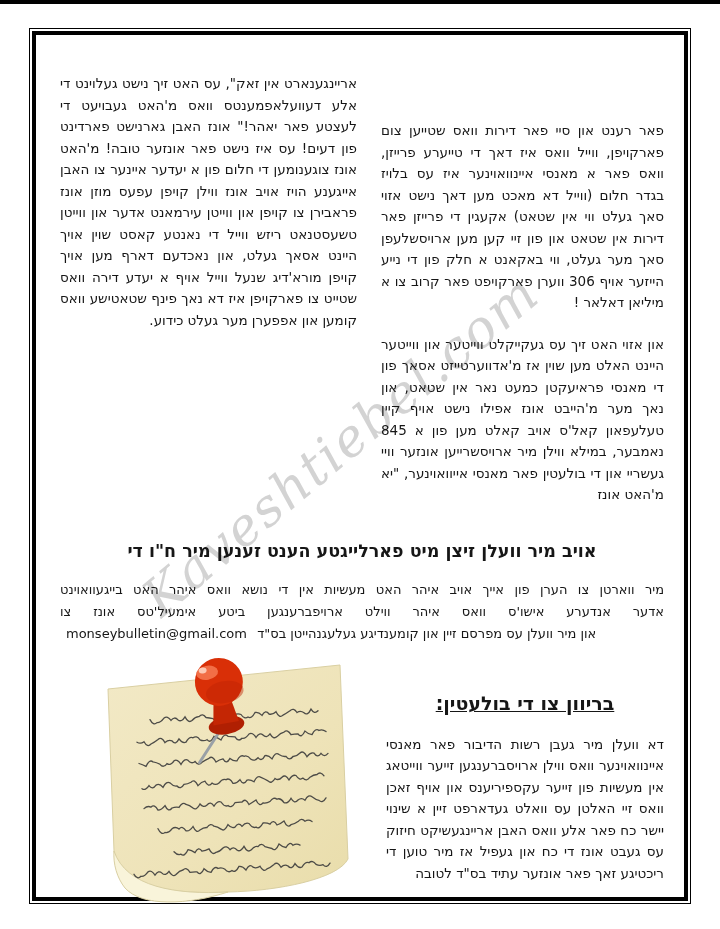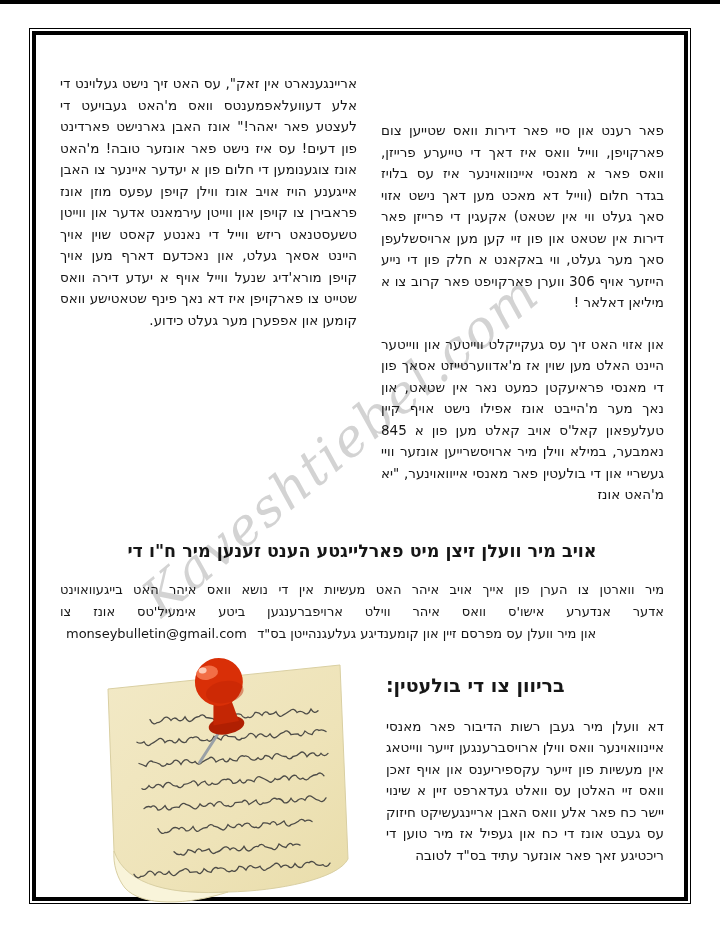--- a/index.html
+++ b/index.html
@@ -18,22 +18,22 @@
   .col-left{flex:1;}
   .col p{margin:0 0 20px 0;}
   .callout-head{direction:rtl;text-align:center;font-weight:bold;font-size:17.5px;line-height:27px;
                 margin:12px 0 14px 0;}
   .callout-body{direction:rtl;font-size:13px;line-height:22px;}
   .cl-just{text-align:justify;text-align-last:justify;}
   .cl-last{text-align:left;}
   .email{direction:ltr;unicode-bidi:embed;padding:0 6px;}
   .bottom{display:flex;direction:rtl;gap:16px;margin-top:16px;height:272px;}
   .letters{width:278px;}
-  .letters-heading{direction:rtl;text-align:left;font-weight:bold;font-size:19px;line-height:24px;
-                   margin:12px 0 14px 0;}
+  .letters-heading{direction:rtl;text-align:center;font-weight:bold;font-size:19px;line-height:24px;
+                   text-decoration:underline;margin:30px 0 14px 0;}
   .letters-body{direction:rtl;text-align:justify;font-size:13.5px;line-height:21.5px;margin-top:19px;}
   .note-wrap{flex:1;position:relative;}
   .note-svg{position:absolute;left:26px;top:-26px;}
 </style>
 </head>
 <body>
 
 <div class="page">
 
   <div class="top-rule"></div>

